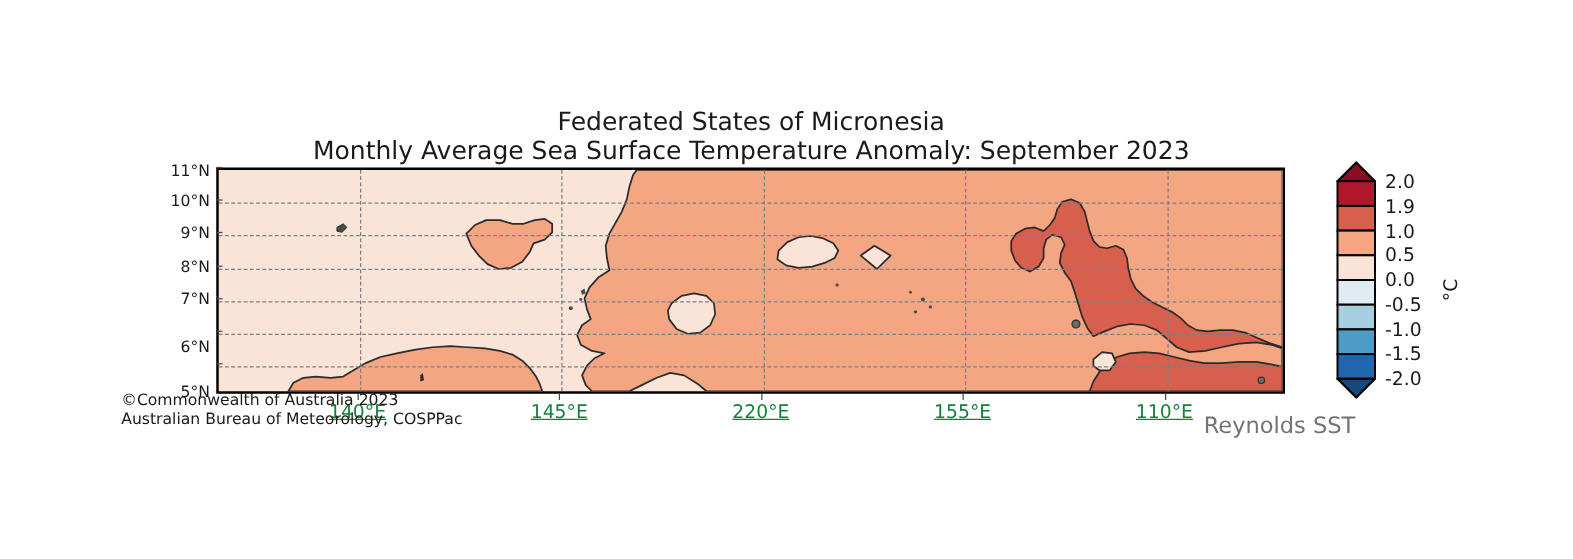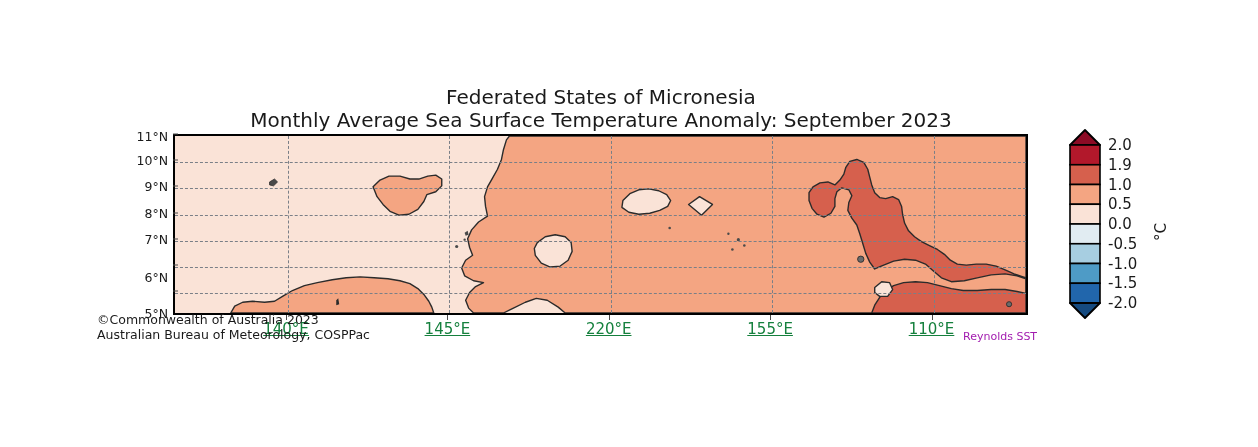--- a/index.html
+++ b/index.html
@@ -82,22 +82,22 @@
     position: absolute;
     left: 97px; top: 313px;
     font-size: 12.5px;
     line-height: 14.5px;
     color: #1a1a1a;
     white-space: nowrap;
   }
   .source-note {
     position: absolute;
     left: 963px; top: 330px;
-    font-size: 11px;
-    color: #a21caf;
+    font-size: 18px;
+    color: #737373;
     white-space: nowrap;
   }
 
   
   #colorbar-group { position: absolute; left: 1066px; top: 127px; width: 120px; height: 195px; }
   #cb-svg { position: absolute; left: 0; top: 0; }
   .cb-tick-label {
     position: absolute;
     left: 42px;
     font-size: 15px;

